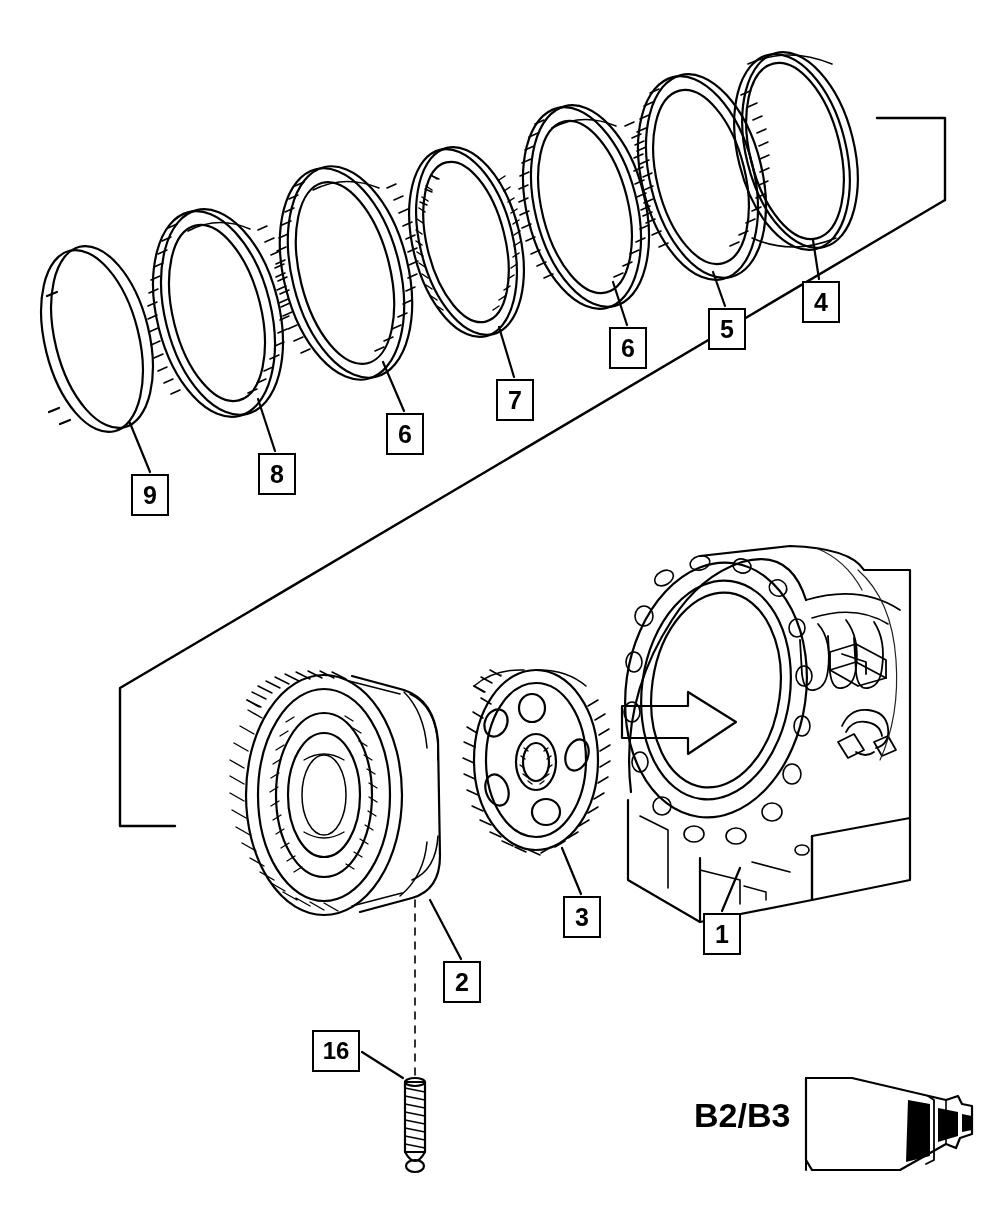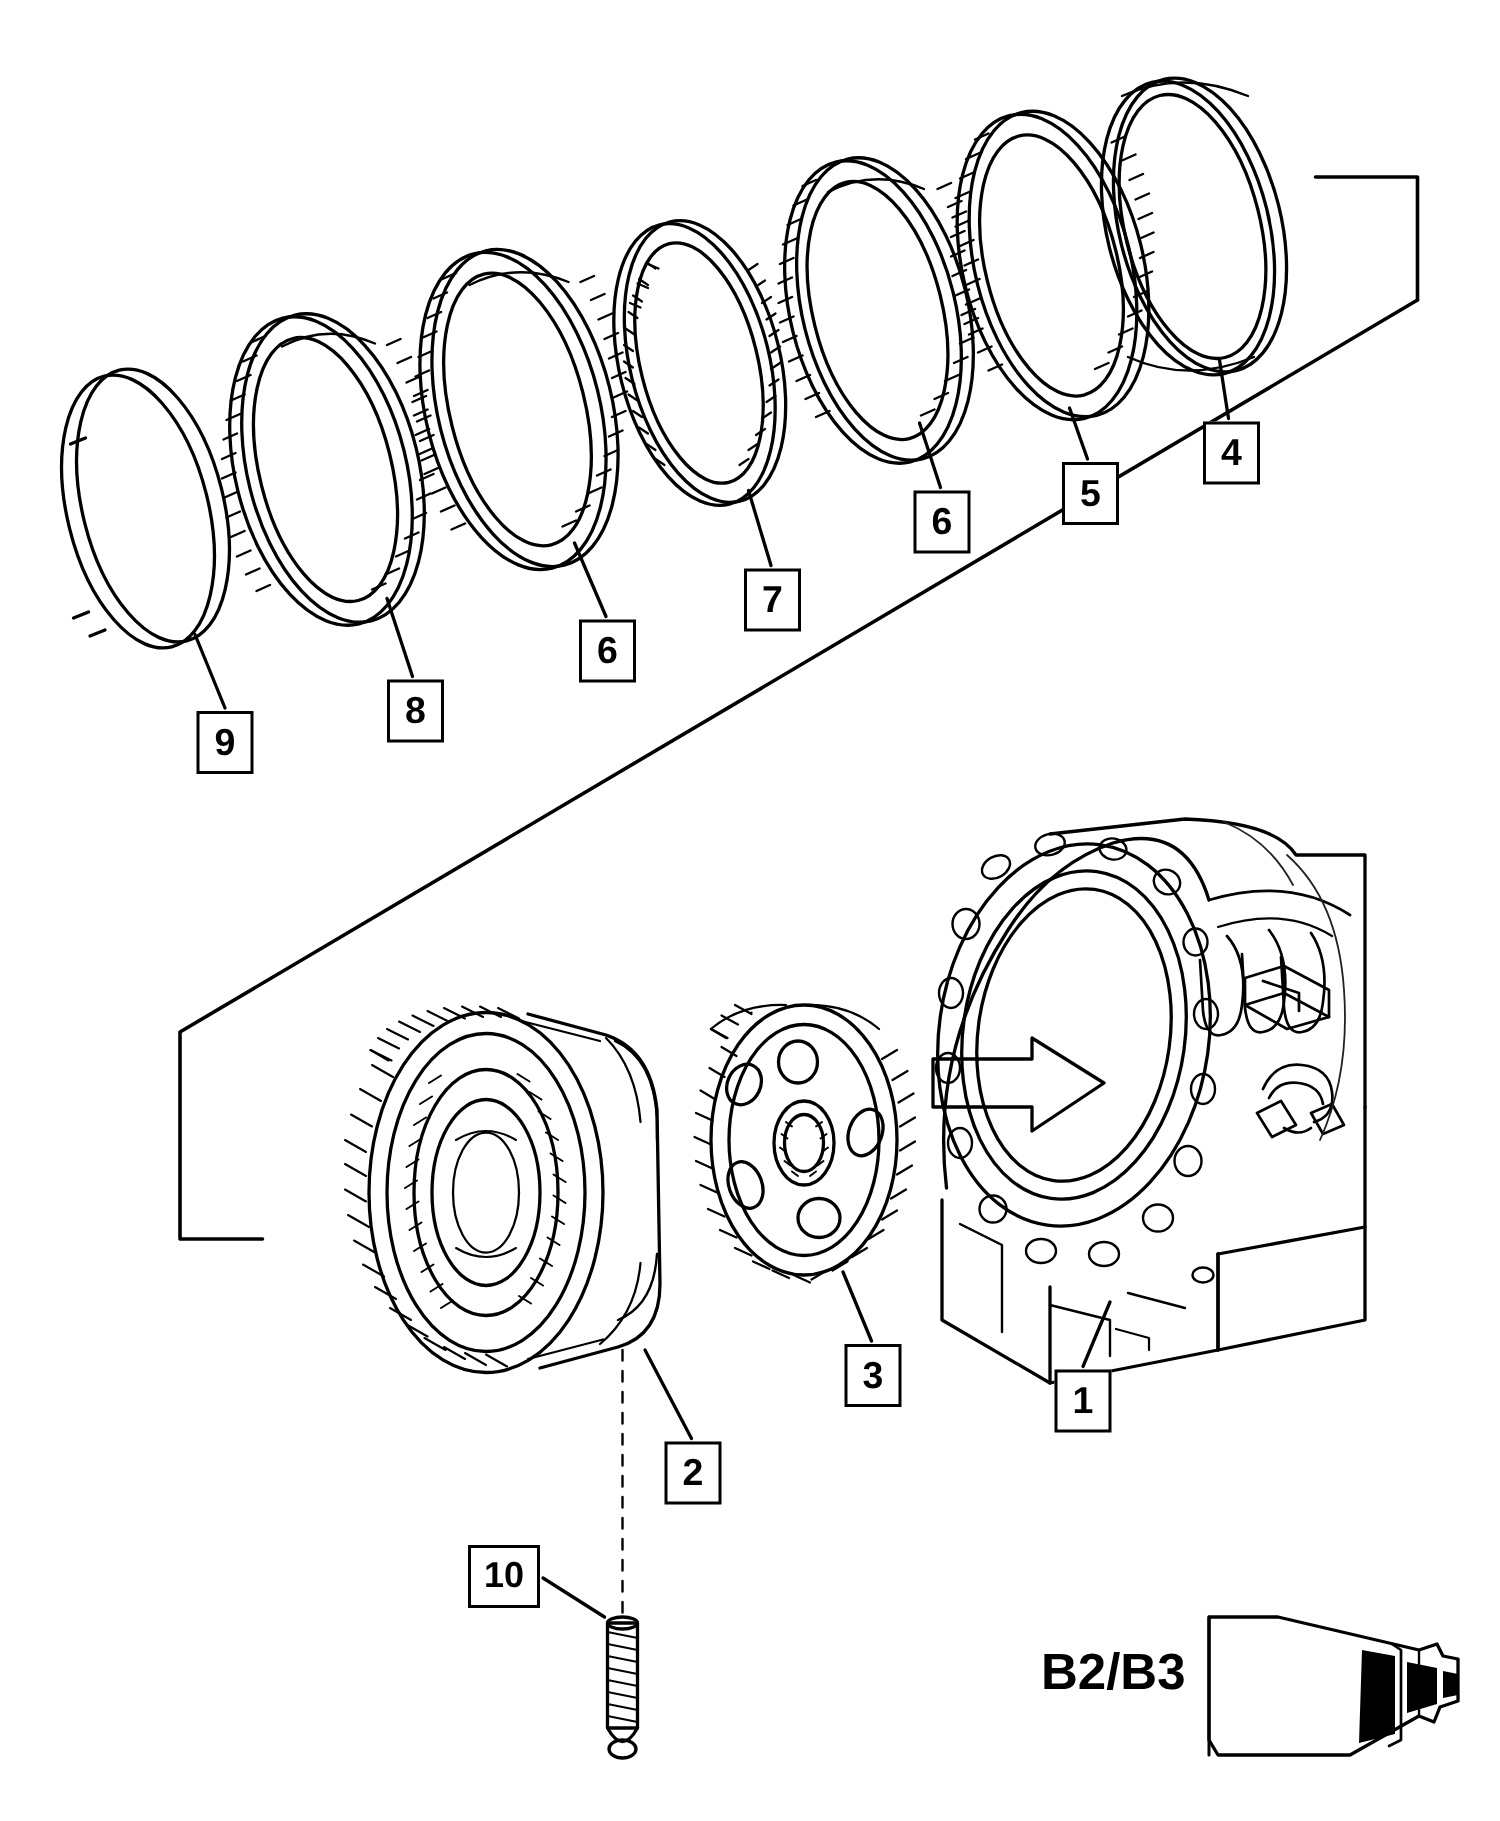--- a/index.html
+++ b/index.html
@@ -329,17 +329,17 @@
   <div class="callout-box" style="left:708px; top:308px; width:38px; height:42px;">5</div>
 
   <div class="callout-box" style="left:802px; top:281px; width:38px; height:42px;">4</div>
 
   <div class="callout-box" style="left:443px; top:961px; width:38px; height:42px;">2</div>
 
   <div class="callout-box" style="left:563px; top:896px; width:38px; height:42px;">3</div>
 
   <div class="callout-box" style="left:703px; top:913px; width:38px; height:42px;">1</div>
 
-  <div class="callout-box wide" style="left:312px; top:1030px; width:48px; height:42px;">10</div>
+  <div class="callout-box wide" style="left:312px; top:1030px; width:48px; height:42px;">16</div>
 
   <div class="group-label" style="left:694px; top:1096px;">B2/B3</div>
 
 </div>
 
 </body></html>

